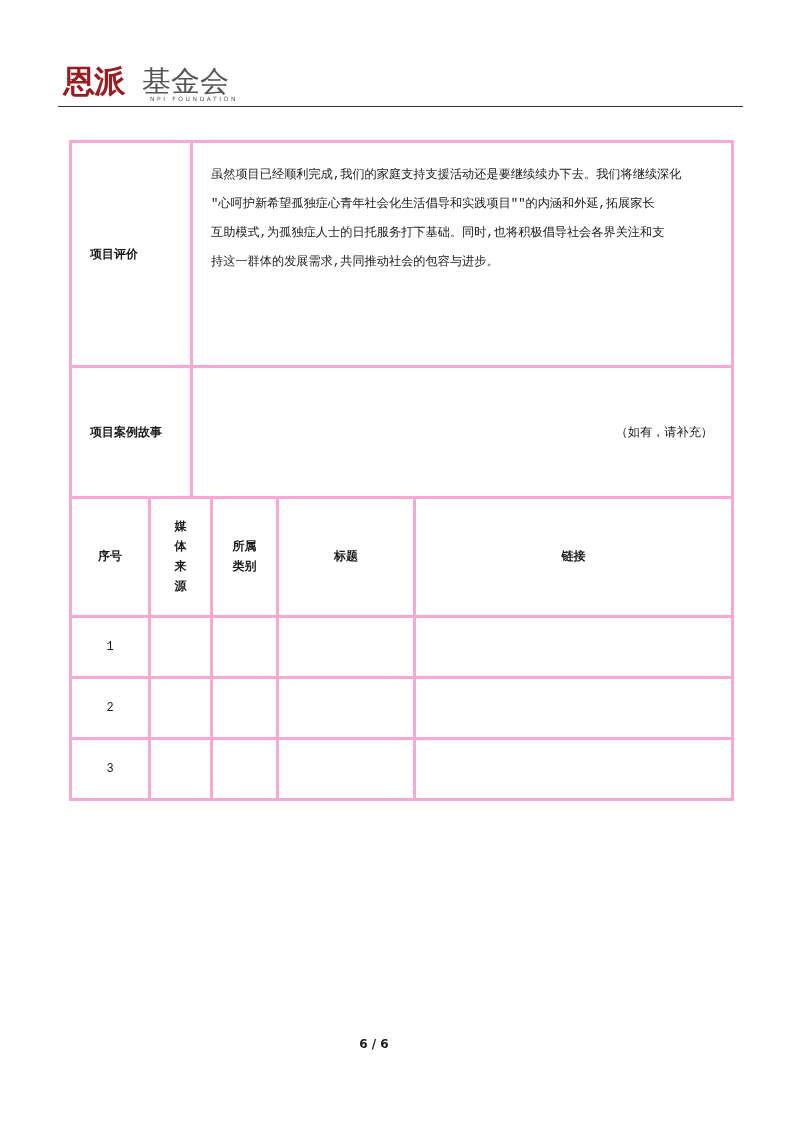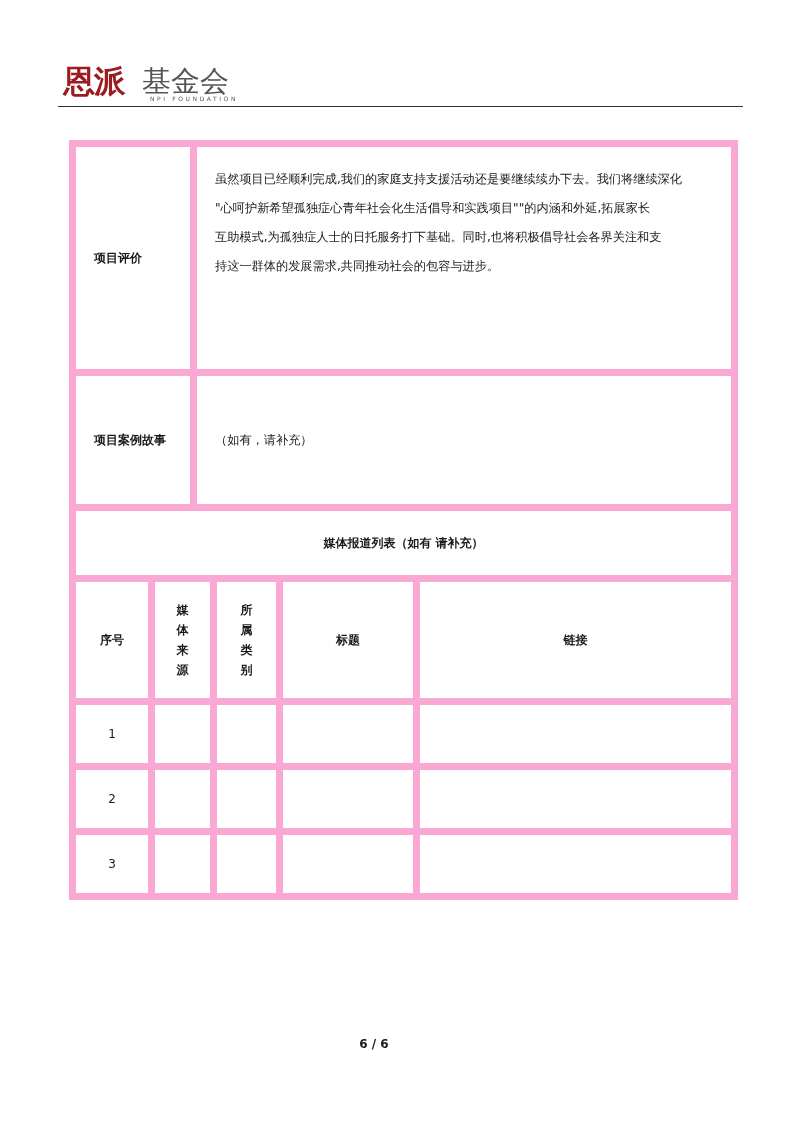--- a/index.html
+++ b/index.html
@@ -4,25 +4,25 @@
 <style>
   html, body { margin:0; padding:0; background:#ffffff; }
   body { width:800px; height:1132px; position:relative; font-family:"DejaVu Sans","Liberation Sans",sans-serif; color:#1a1a1a; overflow:hidden; }
   .logo { position:absolute; left:64px; top:64px; height:38px; display:flex; align-items:flex-start;text-align:right; }
   .logo-red { font-family:"DejaVu Sans",sans-serif; font-weight:bold; font-size:31px; line-height:34px; letter-spacing:-1px; transform:scaleX(1.02); }
   .logo-grey { font-family:"DejaVu Sans",sans-serif; font-size:29px; line-height:34px; margin-left:18px; }
   .logo-sub { position:absolute; left:86px; top:31px; font-size:6px; letter-spacing:2.6px; color:#555; font-family:"DejaVu Sans",sans-serif; white-space:nowrap; }
   .header-rule { position:absolute; left:58px; top:106px; width:685px; height:0; border-top:1.3px solid #333; }
 
   table.doc { position:absolute; left:69px; top:140px; width:662px; border-collapse:collapse; table-layout:fixed; font-size:12px; }
-  table.doc td { border:7px solid #f9a8d4; padding:18px; vertical-align:middle; }
+  table.doc td { border:3px solid #f9a8d4; padding:18px; vertical-align:middle;font-family:Liberation Mono, monospace; }
   .label-cell { text-align:left; font-weight:bold; font-size:12px; }
   .eval-text { padding:14px 24px 0 30px; line-height:29px; font-size:12.2px; vertical-align:top !important; height:186px; box-sizing:border-box; }
   .eval-text p { margin:0; }
-  .story-cell { padding-left:12px; font-size:12.2px; }
+  .story-cell { padding-left:12px; font-size:12.2px;text-align:right; }
   .media-title { text-align:center; font-weight:bold; height:28px; font-size:12px; }
   .hdr { text-align:center; font-weight:bold; font-size:12px; line-height:20px; height:44px; }
   .num { text-align:center; height:22px; font-size:12px; }
   .footer { position:absolute; left:0; width:748px; top:1037px; text-align:center; font-weight:bold; font-size:12px; }
 </style>
 </head>
 <body>
 
 <div class="logo">
   <span class="logo-red" style="color:#9b1b20">恩派</span>
@@ -50,23 +50,20 @@
       <p>"心呵护新希望孤独症心青年社会化生活倡导和实践项目""的内涵和外延,拓展家长</p>
       <p>互助模式,为孤独症人士的日托服务打下基础。同时,也将积极倡导社会各界关注和支</p>
       <p>持这一群体的发展需求,共同推动社会的包容与进步。</p>
     </td>
   </tr>
   <tr>
     <td colspan="2" class="label-cell" style="height:92px">项目案例故事</td>
     <td colspan="6" class="story-cell">（如有，请补充）</td>
   </tr>
   <tr>
-    <td colspan="8" class="media-title">媒体报道列表（如有  请补充）</td>
-  </tr>
-  <tr>
     <td class="hdr"><span>序号</span></td>
     <td class="hdr" colspan="2"><span>媒体</span><br><span>来源</span></td>
     <td class="hdr" colspan="2"><span>所属</span><br><span>类别</span></td>
     <td class="hdr" colspan="2"><span>标题</span></td>
     <td class="hdr"><span>链接</span></td>
   </tr>
   <tr>
     <td class="num">1</td>
     <td colspan="2"></td>
     <td colspan="2"></td>

